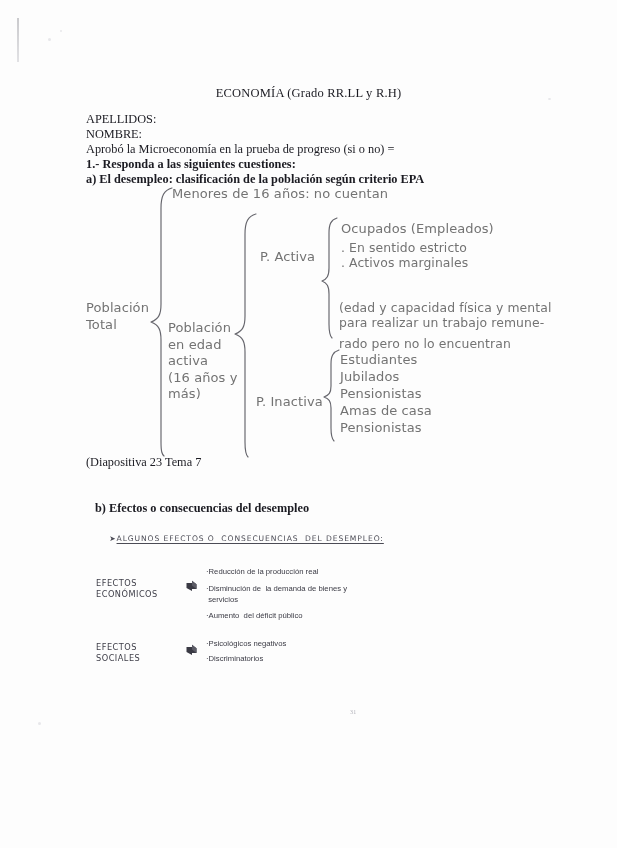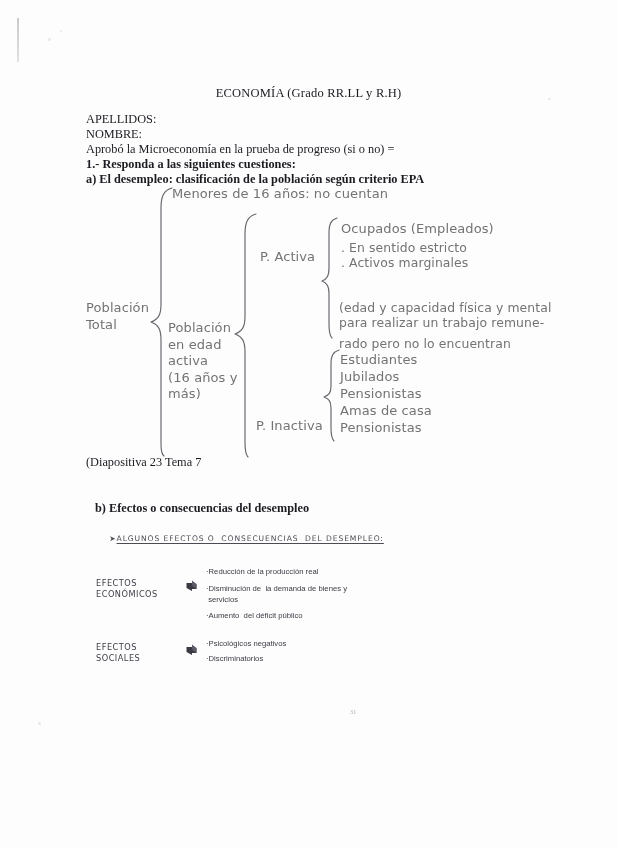--- a/index.html
+++ b/index.html
@@ -163,21 +163,21 @@
 Total</div>
 
   <div class="hand hand-lg" style="left:168px;top:320px;">Población
 en edad
 activa
 (16 años y
 más)</div>
 
   <div class="hand hand-lg" style="left:260px;top:249px;">P. Activa</div>
 
-  <div class="hand hand-lg" style="left:256px;top:394px;margin-top:24px;">P. Inactiva</div>
+  <div class="hand hand-lg" style="left:256px;top:394px;">P. Inactiva</div>
 
   <div class="hand hand-lg" style="left:341px;top:221px;">Ocupados (Empleados)</div>
   <div class="hand hand-md" style="left:341px;top:240px;">. En sentido estricto</div>
   <div class="hand hand-md" style="left:341px;top:255px;">. Activos marginales</div>
 
   <div class="hand hand-md" style="left:339px;top:300px;">(edad y capacidad física y mental</div>
   <div class="hand hand-md" style="left:339px;top:315px;">para realizar un trabajo remune-</div>
   <div class="hand hand-md" style="left:339px;top:330px;margin-top:6px;">rado pero no lo encuentran</div>
 
   <div class="hand hand-lg" style="left:340px;top:352px;">Estudiantes</div>

